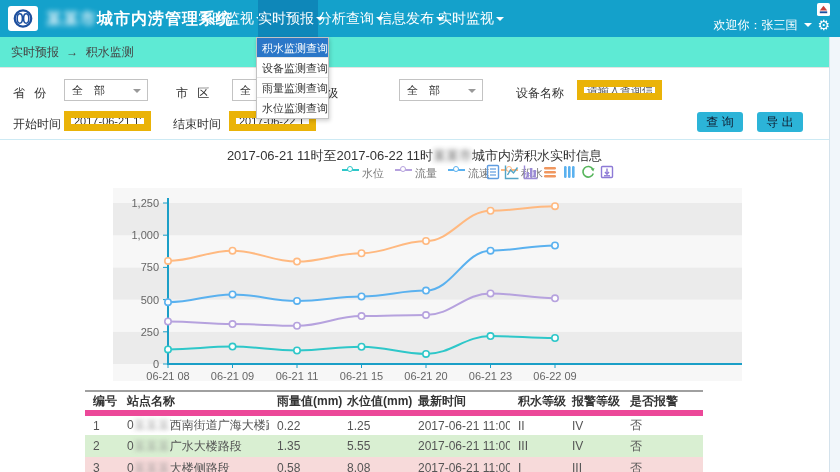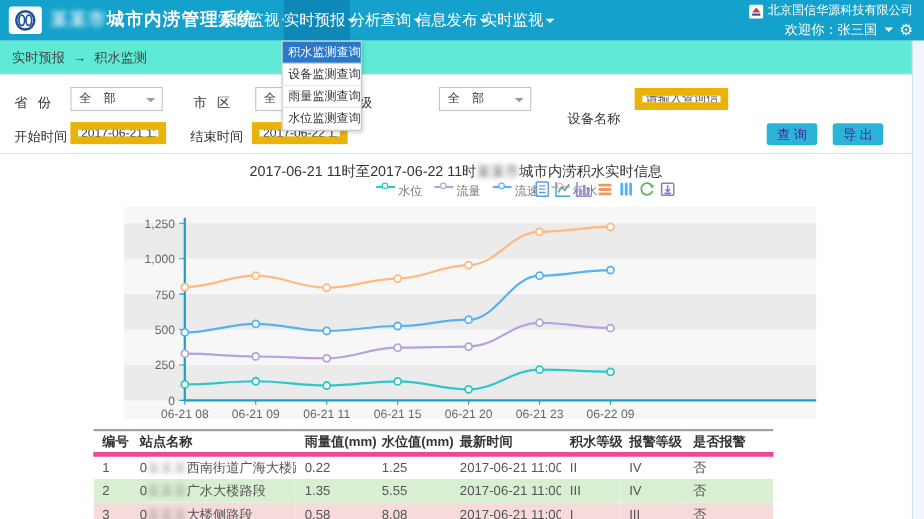--- a/index.html
+++ b/index.html
@@ -29,38 +29,38 @@
   
   .breadcrumb { position:absolute; left:0; top:37px; width:829px; height:31px; background:#5eead4; border-bottom:1px solid #e4e4e4; line-height:31px; padding-left:11px; font-size:12px; color:#444; }
   .breadcrumb span { margin-right:4px; }
 
   
   .flabel { position:absolute; font-size:12px; color:#333; white-space:nowrap; }
   .fselect { position:absolute; width:84px; height:22px; border:1px solid #c3c3c3; background:#fff; font-size:11px; color:#333; line-height:20px; padding-left:7px; cursor:pointer; letter-spacing:4px; }
   .fselect .sel-caret { position:absolute; right:6px; top:9px; width:0; height:0; border-left:4px solid transparent; border-right:4px solid transparent; border-top:4px solid #999; }
   .finput { position:absolute; height:20px; border:7px solid #eab308; background:#fff; font-size:11px; color:#333; padding:0 3px; font-family:"Liberation Sans","DejaVu Sans",sans-serif; }
   .finput::placeholder { color:#555; opacity:1; }
-  .btn { position:absolute; width:46px; height:20px; background:#2cb4d8; border:none; border-radius:3px; color:#4c1d95; font-size:12px; cursor:pointer; font-family:"Liberation Sans","DejaVu Sans",sans-serif; }
+  .btn { position:absolute; width:46px; height:20px; background:#2cb4d8; border:none; border-radius:3px; color:#0f172a; font-size:12px; cursor:pointer; font-family:"Liberation Sans","DejaVu Sans",sans-serif; }
   .divider { position:absolute; left:0; top:139px; width:829px; border-top:1px solid #cdeaf4; }
 
   
   .chart-title { position:absolute; left:0; top:147px; width:829px; text-align:center; font-size:13px; color:#333; }
   .legend { position:absolute; left:342px; top:166px; display:flex; gap:11px; }
   .legend-item { display:flex; align-items:flex-start; gap:3px; cursor:pointer; }
   .legend-marker { position:relative; width:17px; height:8px; }
   .legend-line { position:absolute; left:0; top:3px; width:17px; height:2px; }
   .legend-dot { position:absolute; left:5px; top:0; width:6px; height:6px; border-radius:50%; background:#fff; border:1.5px solid #000; }
   .legend-label { font-size:11px; color:#777; }
   .toolbox { position:absolute; left:485px; top:164px; display:flex; gap:3px; }
   .tool { width:16px; height:16px; cursor:pointer; }
   #chart-svg { position:absolute; left:95px; top:183px; }
 
   
   .data-table { position:absolute; left:85px; top:390px; width:618px; border-collapse:collapse; table-layout:fixed; }
-  .data-table th { border-top:2px solid #a0a0a0; border-bottom:4px solid #ec4899; height:22px; font-size:12px; color:#333; text-align:left; padding-left:8px; font-weight:bold; white-space:nowrap; }
+  .data-table th { border-top:2px solid #a0a0a0; border-bottom:6px solid #ec4899; height:22px; font-size:12px; color:#333; text-align:left; padding-left:8px; font-weight:bold; white-space:nowrap; }
   .data-table td { height:22px; font-size:12px; color:#555; text-align:left; padding-left:8px; white-space:nowrap; overflow:hidden; }
   .censored { filter:blur(2.5px); opacity:.8; }
   .censored-sm { filter:blur(2px); opacity:.7; color:#888; }
 
   
   .scroll-track { position:absolute; right:0; top:37px; width:11px; height:435px; background:#f1f6fa; border-left:1px solid #d4e2ec; cursor:pointer; }
 </style>
 </head>
 <body>
 
@@ -84,21 +84,20 @@
       <div class="menu-item"><span>实时监视</span><span class="caret-down"></span></div>
     </div>
 
     <div class="nav-right">
       <div class="company-line">
         <svg width="13" height="13" viewBox="0 0 14 14">
           <rect width="14" height="14" rx="2" fill="#fff"></rect>
           <path d="M3 8 L7 3 L11 8 Z" fill="#c9413a"></path>
           <rect x="3" y="9" width="8" height="2" fill="#1d4f9e"></rect>
         </svg>
-        <span>北京国信华源科技有限公司</span>
       </div>
       <div class="welcome-line">
         <span>欢迎你：张三国</span>
         <span class="caret-down"></span>
         <span class="gear">⚙</span>
       </div>
     </div>
   </div>
 
   <div class="dropdown">
@@ -116,21 +115,21 @@
 
   <div class="flabel" style="left:13px; top:85px; letter-spacing:3px;">省 份</div>
   <div class="fselect" style="left:64px; top:79px;"><span>全 部</span><span class="sel-caret"></span></div>
 
   <div class="flabel" style="left:176px; top:85px; letter-spacing:3px;">市 区</div>
   <div class="fselect" style="left:232px; top:79px;"><span>全 部</span><span class="sel-caret"></span></div>
 
   <div class="flabel" style="left:305px; top:85px; letter-spacing:3px;">县 级</div>
   <div class="fselect" style="left:399px; top:79px;"><span>全 部</span><span class="sel-caret"></span></div>
 
-  <div class="flabel" style="left:516px; top:85px;margin-top:15px;">设备名称</div>
+  <div class="flabel" style="left:516px; top:85px;">设备名称</div>
   <input class="finput" style="left: 577px; top: 80px; width: 85px;" placeholder="请输入查询信息">
 
   <div class="flabel" style="left:13px; top:116px;">开始时间</div>
   <input class="finput" style="left: 64px; top: 111px; width: 87px;" value="2017-06-21 11:00:00">
 
   <div class="flabel" style="left:173px; top:116px;">结束时间</div>
   <input class="finput" style="left: 229px; top: 111px; width: 87px;" value="2017-06-22 11:00:00">
 
   <button class="btn" style="left:697px; top:112px;">查 询</button>
   <button class="btn" style="left:757px; top:112px;">导 出</button>

